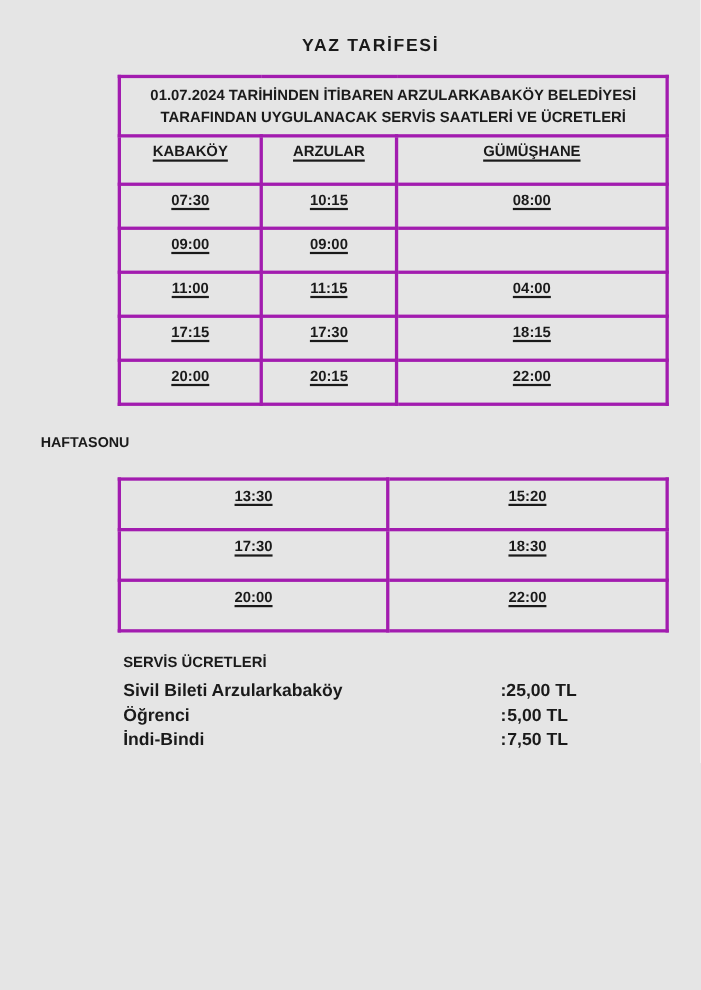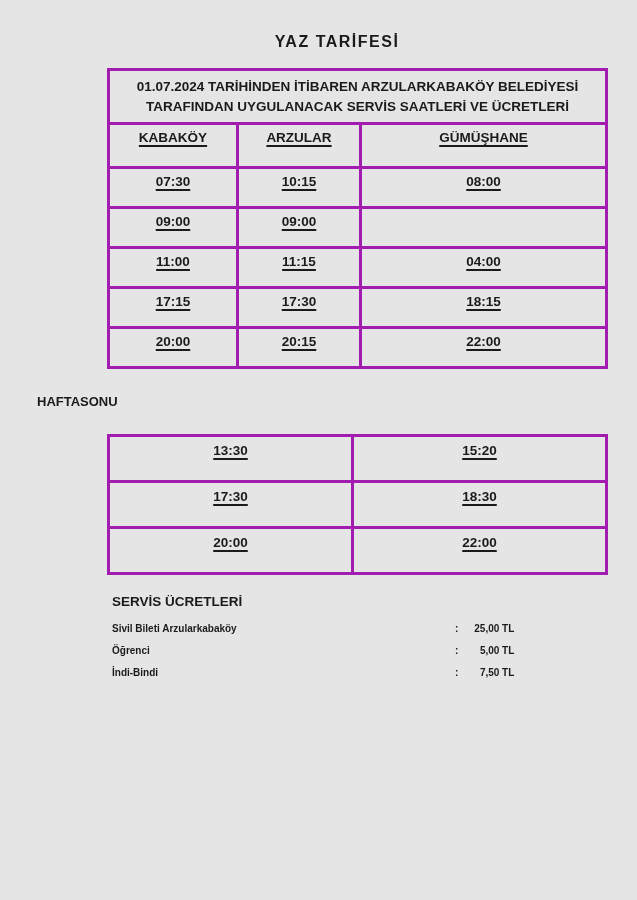--- a/index.html
+++ b/index.html
@@ -74,21 +74,21 @@
   }
   .fees{margin:19px 0 0 75px;width:405px;}
   .fees-heading{
     text-align:left;
     font-size:13.5px;
     line-height:16px;
     margin:0 0 8px 0;
   }
   .fee-row{
     display:flex;
-    font-size:10px;
+    font-size:16px;
     line-height:22px;
   }
   .fee-label{width:343px;flex:0 0 343px;}
   .fee-colon{flex:0 0 auto;}
   .fee-amount{width:56px;flex:0 0 56px;text-align:right;white-space:pre;}
   .note{
     margin:39px 0 0 75px;
     font-size:13.5px;
     line-height:16px;
   }

